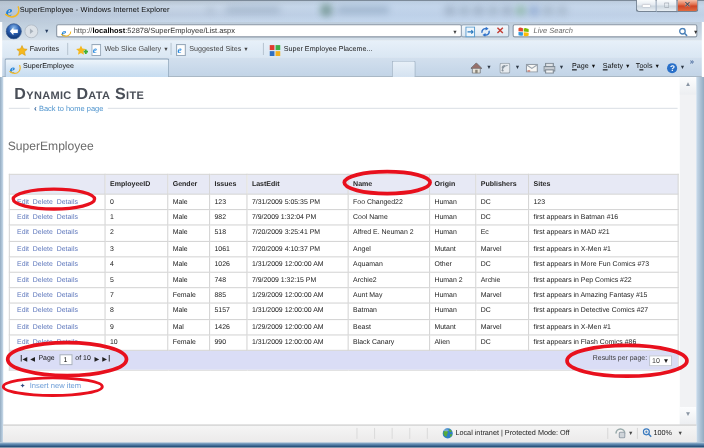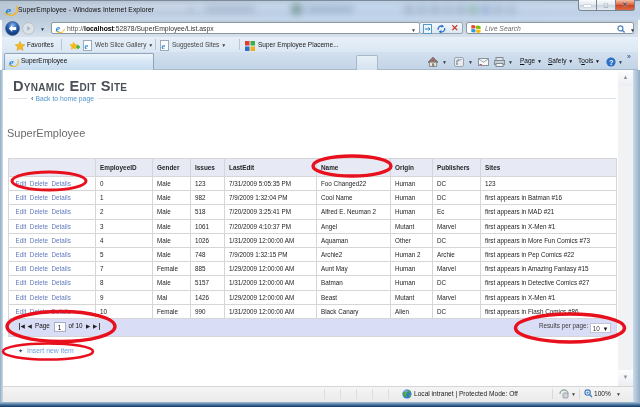--- a/index.html
+++ b/index.html
@@ -248,21 +248,21 @@
   <div class="cmdtext" style="left:548px"><u>S</u>afety <span style="font-size:5px">▼</span></div>
   <div class="cmdtext" style="left:578px">T<u>o</u>ols <span style="font-size:5px">▼</span></div>
   <svg style="position:absolute;left:606px;top:57px" width="10" height="10" viewBox="0 0 10 10">
     <circle cx="5" cy="5" r="4.6" fill="#2a70c8"></circle>
     <text x="3" y="7.6" font-size="7.5" fill="#fff" font-family="Liberation Sans" font-weight="bold">?</text>
   </svg>
   <div class="dda" style="left:618px">▼</div>
   <div style="position:absolute;left:627px;top:53px;font-size:7px;color:#47689c;font-weight:bold">»</div>
 
   <div id="page">
-    <h1>Dynamic Edit Site</h1>
+    <h1>Dynamic Data Site</h1>
     <div class="backline"></div>
     <div class="backlink"><span class="arr">‹</span> Back to home page</div>
     <div class="caption">SuperEmployee</div>
     <table class="grid">
       <colgroup>
         <col style="width:87px">
           <col style="width:57px">
           <col style="width:38px">
         <col style="width:34px">
           <col style="width:92px">

